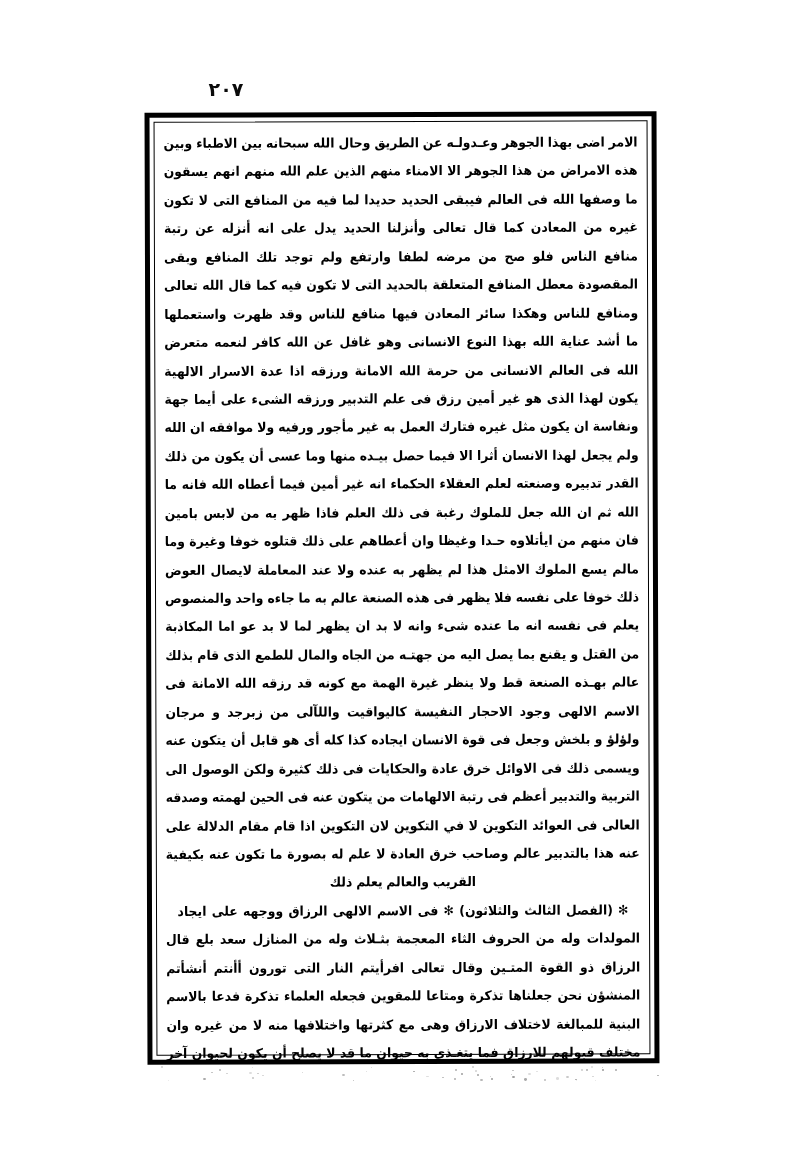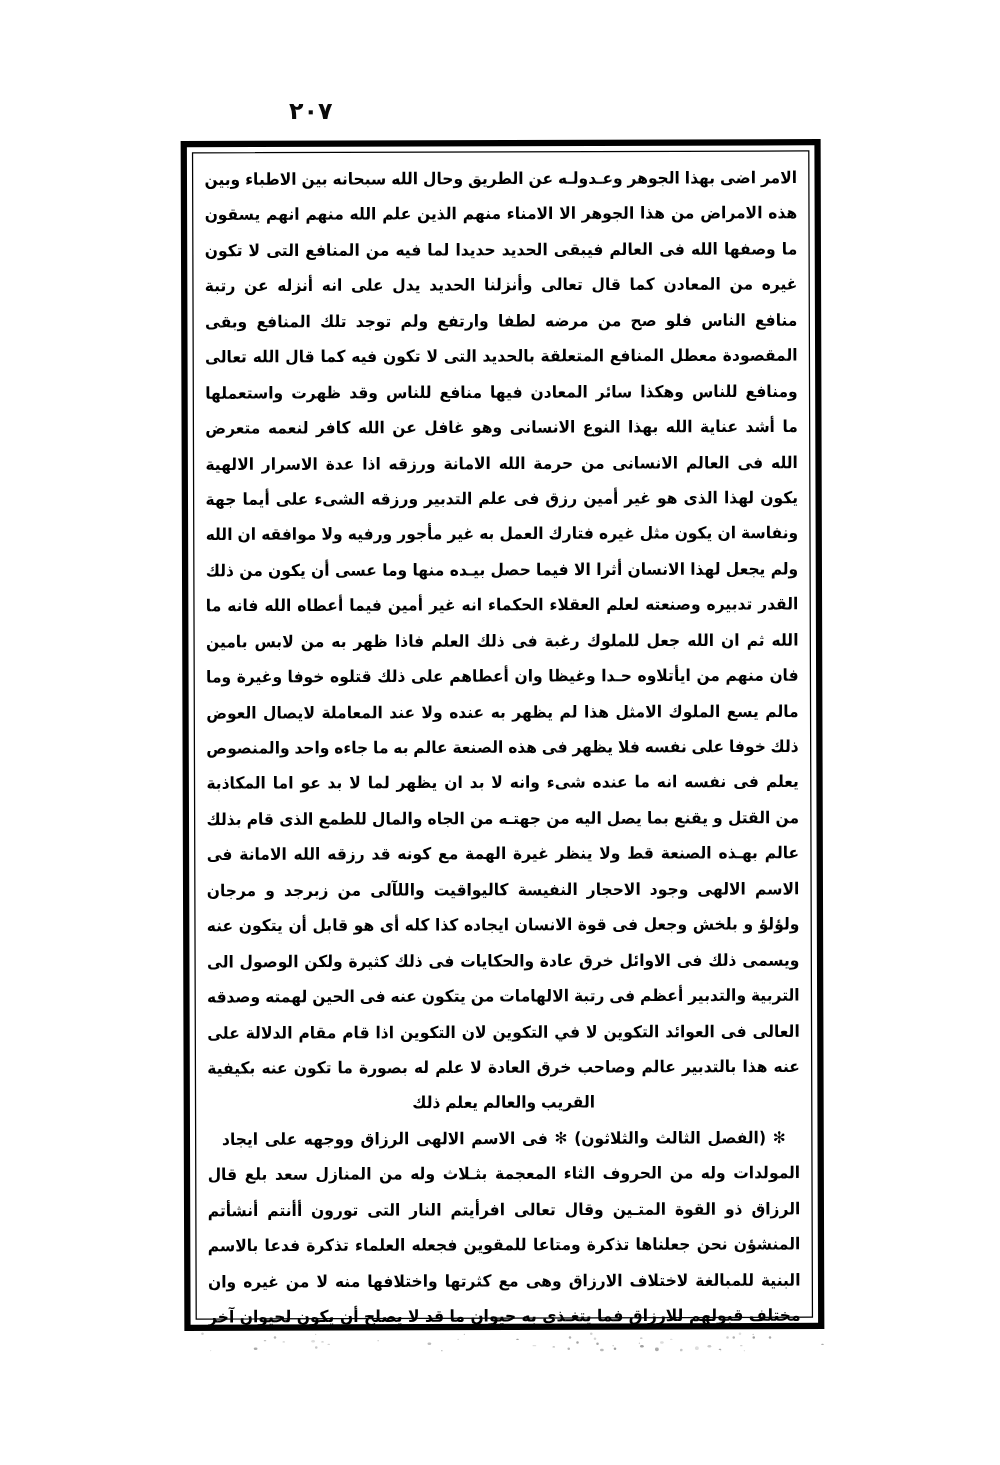--- a/index.html
+++ b/index.html
@@ -21,20 +21,21 @@
     inset: 0;
     background: #ffffff;
   }
 
   
   .folio {
     position: absolute;
     left: 186px;
     top: 78px;
     width: 80px;
+    text-align: center;
     font-family: "DejaVu Sans", sans-serif;
     font-size: 19px;
     font-weight: bold;
     letter-spacing: 1px;
     color: #0a0a0a;
     direction: rtl;
   }
 
   
   .frame-outer {

